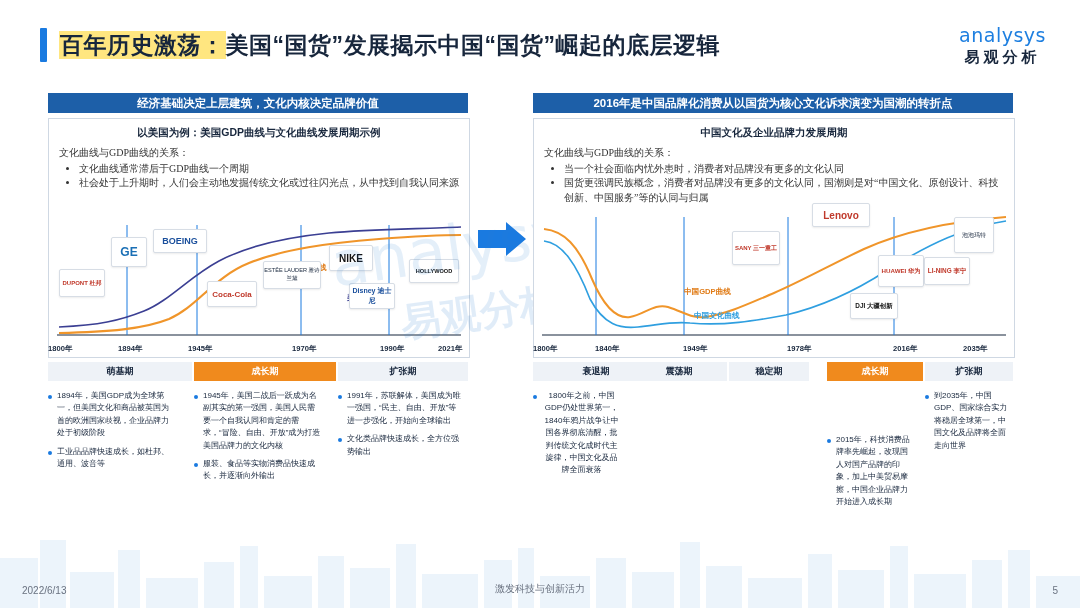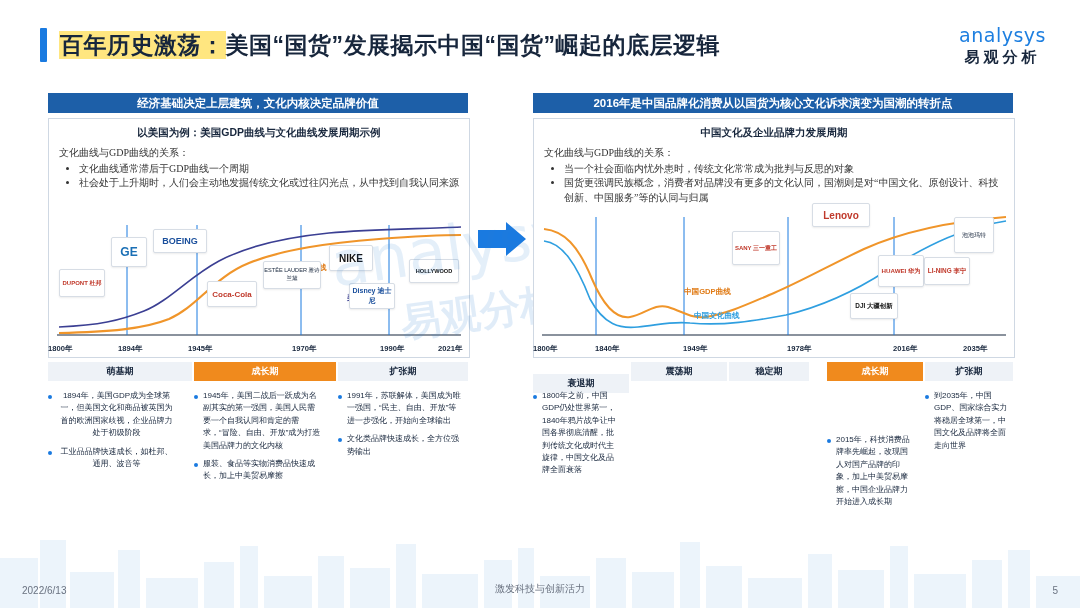--- a/index.html
+++ b/index.html
@@ -169,46 +169,46 @@
   <div class="yearlab" style="left:118px;top:344px;">1894年</div>
   <div class="yearlab" style="left:188px;top:344px;">1945年</div>
   <div class="yearlab" style="left:292px;top:344px;">1970年</div>
   <div class="yearlab" style="left:380px;top:344px;">1990年</div>
   <div class="yearlab" style="left:438px;top:344px;">2021年</div>
 
   <div class="phase plain" style="left:48px;top:362px;width:144px;">萌基期</div>
   <div class="phase orange" style="left:194px;top:362px;width:142px;">成长期</div>
   <div class="phase plain" style="left:338px;top:362px;width:130px;">扩张期</div>
 
-  <div class="col" style="left:48px;top:390px;width:128px;text-align:center;">
+  <div class="col" style="left:48px;top:390px;width:128px;">
     <p>1894年，美国GDP成为全球第一，但美国文化和商品被英国为首的欧洲国家歧视，企业品牌力处于初级阶段</p>
     <p>工业品品牌快速成长，如杜邦、通用、波音等</p>
   </div>
   <div class="col" style="left:194px;top:390px;width:128px;">
     <p>1945年，美国二战后一跃成为名副其实的第一强国，美国人民需要一个自我认同和肯定的需求，“冒险、自由、开放”成为打造美国品牌力的文化内核</p>
-    <p>服装、食品等实物消费品快速成长，加上中美贸易摩擦</p>
+    <p>服装、食品等实物消费品快速成长，并逐渐向外输出</p>
   </div>
   <div class="col" style="left:338px;top:390px;width:126px;">
     <p>1991年，苏联解体，美国成为唯一强国，“民主、自由、开放”等进一步强化，开始向全球输出</p>
     <p>文化类品牌快速成长，全方位强势输出</p>
   </div>
 
   <svg class="arrow" viewBox="0 0 48 34">
     <polygon points="0,8 28,8 28,0 48,17 28,34 28,26 0,26" fill="#1a7ae0"></polygon>
   </svg>
 
   <div class="wm">analysys</div>
   <div class="wm2">易观分析</div>
 
   <div class="panel right">
     <div class="panel-title">中国文化及企业品牌力发展周期</div>
     <div class="panel-note">
       <div>文化曲线与GDP曲线的关系：</div>
       <ul>
-        <li>当一个社会面临内忧外患时，传统文化常常成为批判与反思的对象</li>
+        <li>当一个社会面临内忧外患时，消费者对品牌没有更多的文化认同</li>
         <li>国货更强调民族概念，消费者对品牌没有更多的文化认同，国潮则是对“中国文化、原创设计、科技创新、中国服务”等的认同与归属</li>
       </ul>
     </div>
 
     <div class="chart">
       <svg width="480" height="150" viewBox="0 0 480 150">
         <line x1="8" y1="128" x2="472" y2="128" stroke="#17263c" stroke-width="1.2"></line>
         <line x1="62" y1="10" x2="62" y2="128" stroke="#1a7ae0" stroke-width="1"></line>
         <line x1="150" y1="10" x2="150" y2="128" stroke="#1a7ae0" stroke-width="1"></line>
         <line x1="254" y1="10" x2="254" y2="128" stroke="#1a7ae0" stroke-width="1"></line>
@@ -232,27 +232,27 @@
     <div class="chip" style="left:420px;top:98px;width:38px;height:34px;color:#17263c;font-size:6px;">泡泡玛特</div>
   </div>
 
   <div class="yearlab" style="left:533px;top:344px;">1800年</div>
   <div class="yearlab" style="left:595px;top:344px;">1840年</div>
   <div class="yearlab" style="left:683px;top:344px;">1949年</div>
   <div class="yearlab" style="left:787px;top:344px;">1978年</div>
   <div class="yearlab" style="left:893px;top:344px;">2016年</div>
   <div class="yearlab" style="left:963px;top:344px;">2035年</div>
 
-  <div class="phase plain" style="left:533px;top:374px;width:96px;">衰退期</div>
+  <div class="phase plain" style="left:533px;top:362px;width:80px;padding-left:23px;">衰退期</div>
   <div class="phase plain" style="left:631px;top:362px;width:96px;">震荡期</div>
   <div class="phase plain" style="left:729px;top:362px;width:80px;">稳定期</div>
   <div class="phase orange" style="left:827px;top:362px;width:96px;">成长期</div>
   <div class="phase plain" style="left:925px;top:362px;width:88px;">扩张期</div>
 
-  <div class="col" style="left:533px;top:390px;width:88px;">
+  <div class="col" style="left:533px;top:390px;width:88px;text-align:center;">
     <p>1800年之前，中国GDP仍处世界第一，1840年鸦片战争让中国各界彻底清醒，批判传统文化成时代主旋律，中国文化及品牌全面衰落</p>
   </div>
   <div class="col" style="left:827px;top:390px;width:88px;margin-top:44px;">
     <p>2015年，科技消费品牌率先崛起，改现国人对国产品牌的印象，加上中美贸易摩擦，中国企业品牌力开始进入成长期</p>
   </div>
   <div class="col" style="left:925px;top:390px;width:84px;">
     <p>到2035年，中国GDP、国家综合实力将稳居全球第一，中国文化及品牌将全面走向世界</p>
   </div>
 
   <div class="foot-left">2022/6/13</div>

